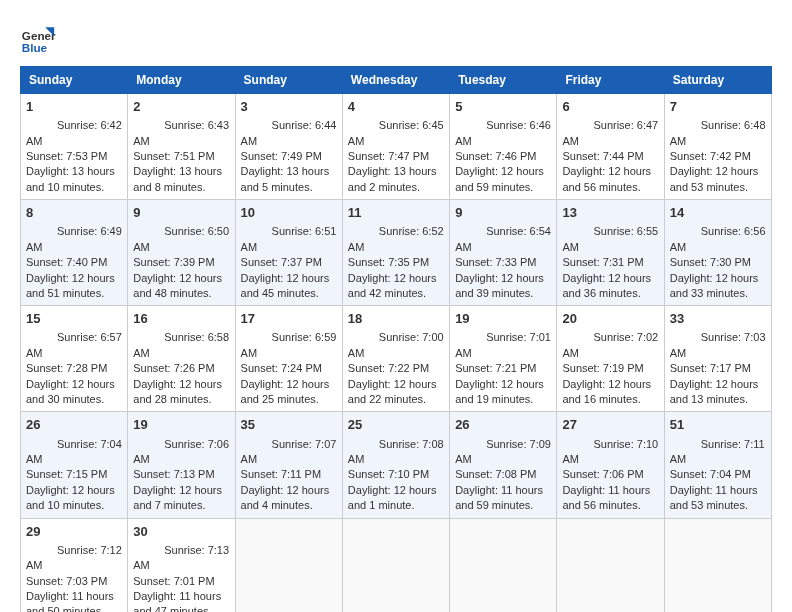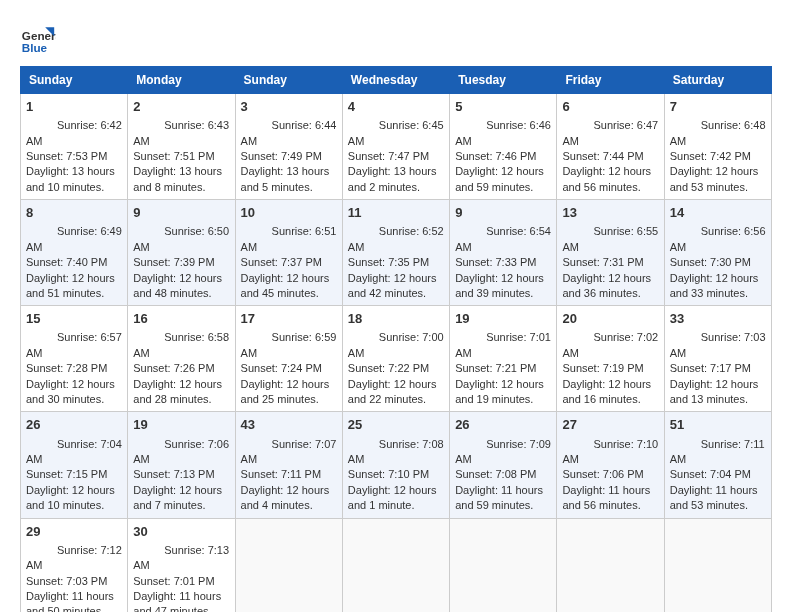--- a/index.html
+++ b/index.html
@@ -204,21 +204,21 @@
       <tr>
         <td>
         <span class="day-num">26</span>
         <span class="day-info">Sunrise: 7:04 AM<br>Sunset: 7:15 PM<br>Daylight: 12 hours and 10 minutes.</span>
       </td>
         <td>
         <span class="day-num">19</span>
         <span class="day-info">Sunrise: 7:06 AM<br>Sunset: 7:13 PM<br>Daylight: 12 hours and 7 minutes.</span>
       </td>
         <td>
-        <span class="day-num">43</span>
+        <span class="day-num">35</span>
         <span class="day-info">Sunrise: 7:07 AM<br>Sunset: 7:11 PM<br>Daylight: 12 hours and 4 minutes.</span>
       </td>
         <td>
         <span class="day-num">25</span>
         <span class="day-info">Sunrise: 7:08 AM<br>Sunset: 7:10 PM<br>Daylight: 12 hours and 1 minute.</span>
       </td>
         <td>
         <span class="day-num">26</span>
         <span class="day-info">Sunrise: 7:09 AM<br>Sunset: 7:08 PM<br>Daylight: 11 hours and 59 minutes.</span>
       </td>

